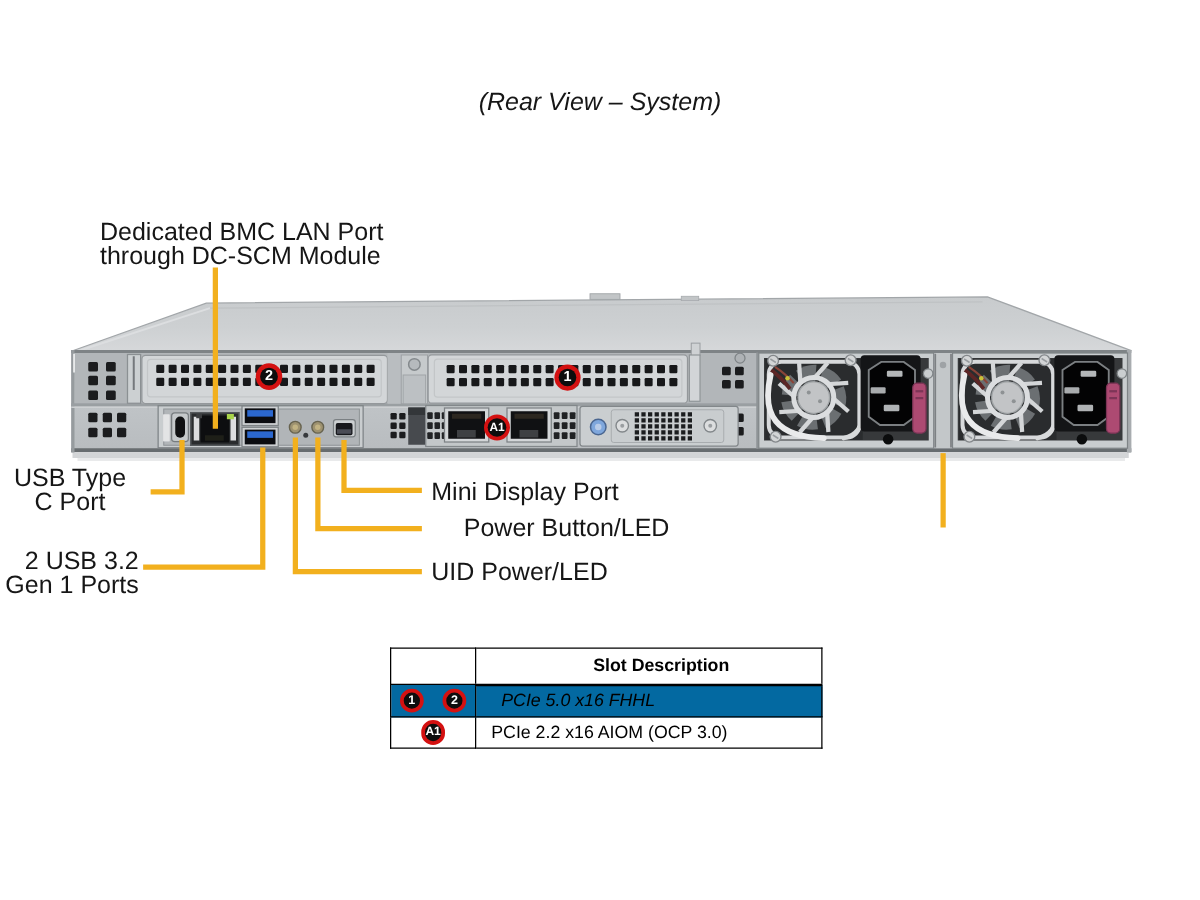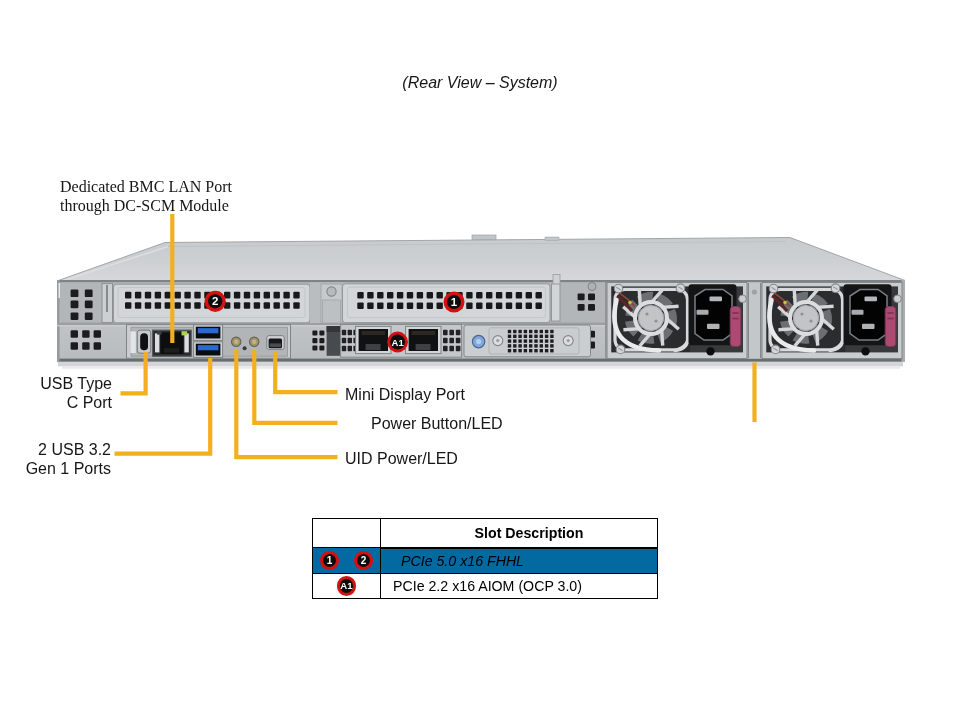--- a/index.html
+++ b/index.html
@@ -1,17 +1,17 @@
 <!DOCTYPE html>
 <html><head><meta charset="utf-8">
 <style>
 html,body{margin:0;padding:0;background:#ffffff;}
 #page{position:relative;width:960px;height:720px;overflow:hidden;background:#fff;
   font-family:"Liberation Sans",sans-serif;color:#161616;}
-.lbl{position:absolute;font-size:16px;line-height:19px;white-space:nowrap;}
+.lbl{position:absolute;font-size:20px;line-height:19px;white-space:nowrap;}
 table.slots{position:absolute;left:312px;top:518px;border-collapse:collapse;
   font-size:14.2px;color:#000;}
 table.slots td{border:1.3px solid #000;padding:0;}
 .b{display:inline-block;width:13.2px;height:13.2px;background:#0d0d0d;border:3.4px solid #d41111;
   border-radius:50%;color:#fff;font-weight:bold;font-size:10px;line-height:13.2px;text-align:center;
   vertical-align:middle;}
 .ba{display:inline-block;width:13.8px;height:13.8px;background:#0d0d0d;border:3.1px solid #d41111;
   border-radius:50%;color:#fff;font-weight:bold;font-size:9.6px;line-height:13.8px;text-align:center;
   vertical-align:middle;}
 </style></head>
@@ -375,22 +375,22 @@
 <circle cx="215.2" cy="301.3" r="7.102" fill="#0d0d0d"></circle>
 <text x="215.2" y="301.3" font-family="Liberation Sans, sans-serif" font-size="11.5" font-weight="bold" fill="#fff" text-anchor="middle" dominant-baseline="central">2</text>
 <circle cx="454.0" cy="302.0" r="10.5" fill="#d41111"></circle>
 <circle cx="454.0" cy="302.0" r="7.035" fill="#0d0d0d"></circle>
 <text x="454.0" y="302.0" font-family="Liberation Sans, sans-serif" font-size="11.5" font-weight="bold" fill="#fff" text-anchor="middle" dominant-baseline="central">1</text>
 <circle cx="397.6" cy="342.0" r="10.4" fill="#d41111"></circle>
 <circle cx="397.6" cy="342.0" r="7.4879999999999995" fill="#0d0d0d"></circle>
 <text x="397.6" y="342.0" font-family="Liberation Sans, sans-serif" font-size="9.5" font-weight="bold" fill="#fff" text-anchor="middle" dominant-baseline="central">A1</text>
 </svg>
 
-<div class="lbl" style="left:60px;top:177px;width:200px;text-align:left;font-family:Liberation Serif, serif;">Dedicated BMC LAN Port<br>through DC-SCM Module</div>
-<div class="lbl" style="left:0;top:374px;width:112px;text-align:right;">USB Type<br>C Port</div>
+<div class="lbl" style="left:80px;top:177px;width:200px;text-align:left;">Dedicated BMC LAN Port<br>through DC-SCM Module</div>
+<div class="lbl" style="left:0;top:374px;width:112px;text-align:center;">USB Type<br>C Port</div>
 <div class="lbl" style="left:0;top:440px;width:111px;text-align:right;">2 USB 3.2<br>Gen 1 Ports</div>
 <div class="lbl" style="left:345px;top:384.5px;">Mini Display Port</div>
 <div class="lbl" style="left:345px;top:413.5px;margin-left:26px;">Power Button/LED</div>
 <div class="lbl" style="left:345px;top:448.5px;">UID Power/LED</div>
 
 <table class="slots">
  <tbody>
         <tr style="height:29px;">
           <td style="width:67px;"></td>
           <td style="width:256px;text-align:center;font-weight:bold;border-bottom-width:2.6px;padding-left:20px;">Slot Description</td>

